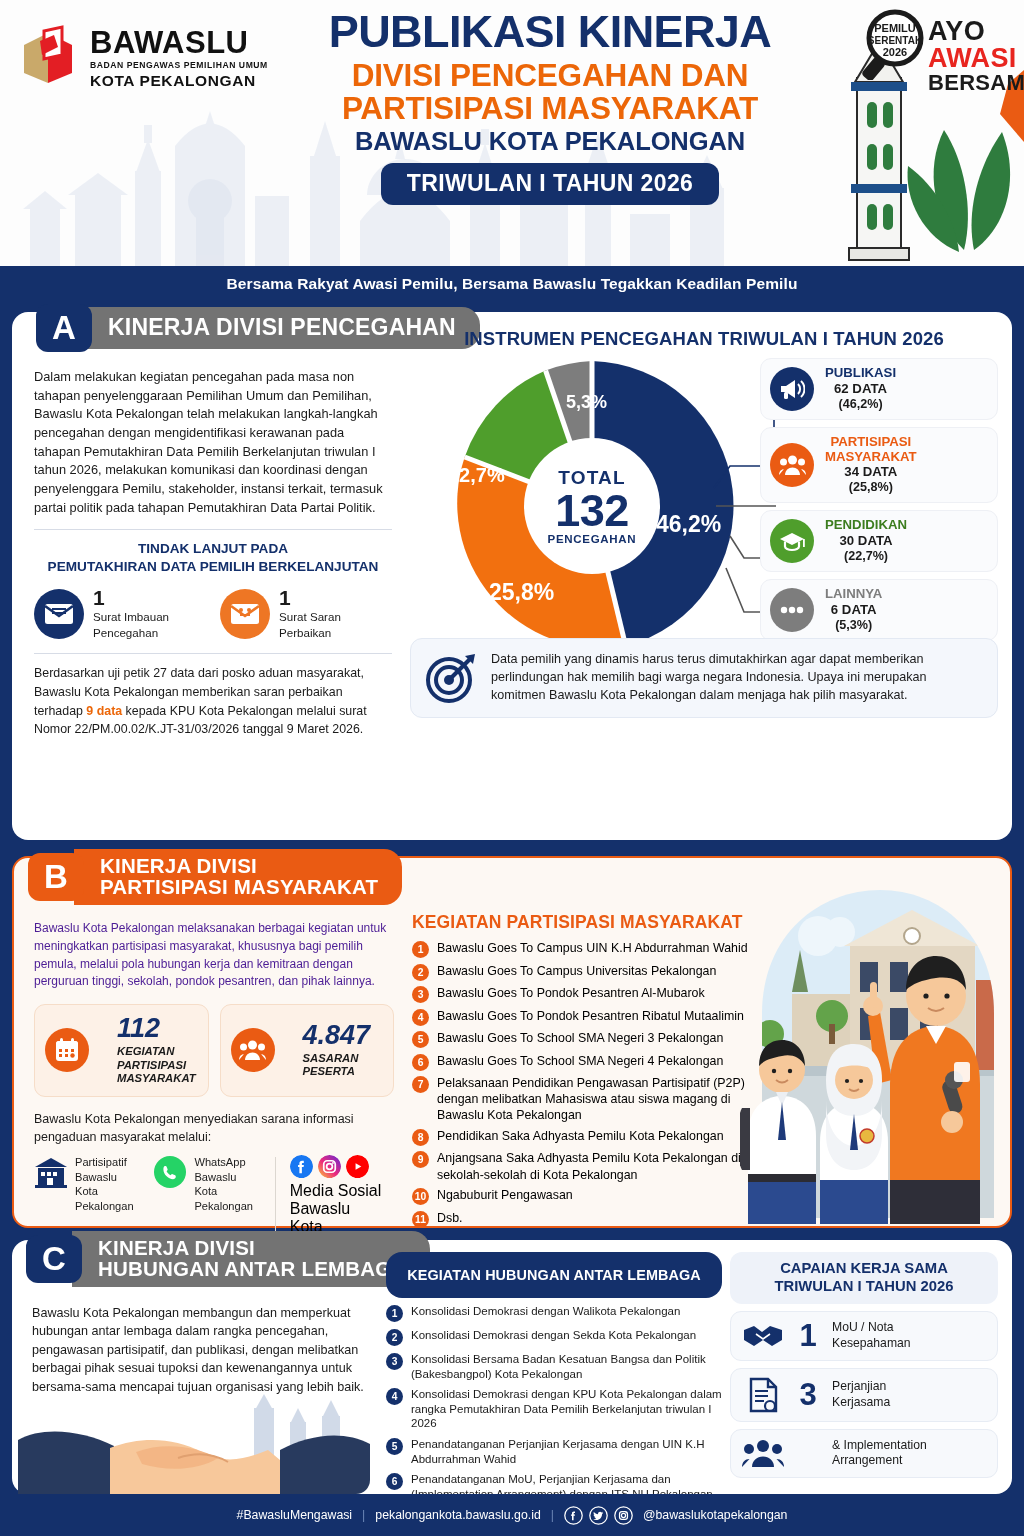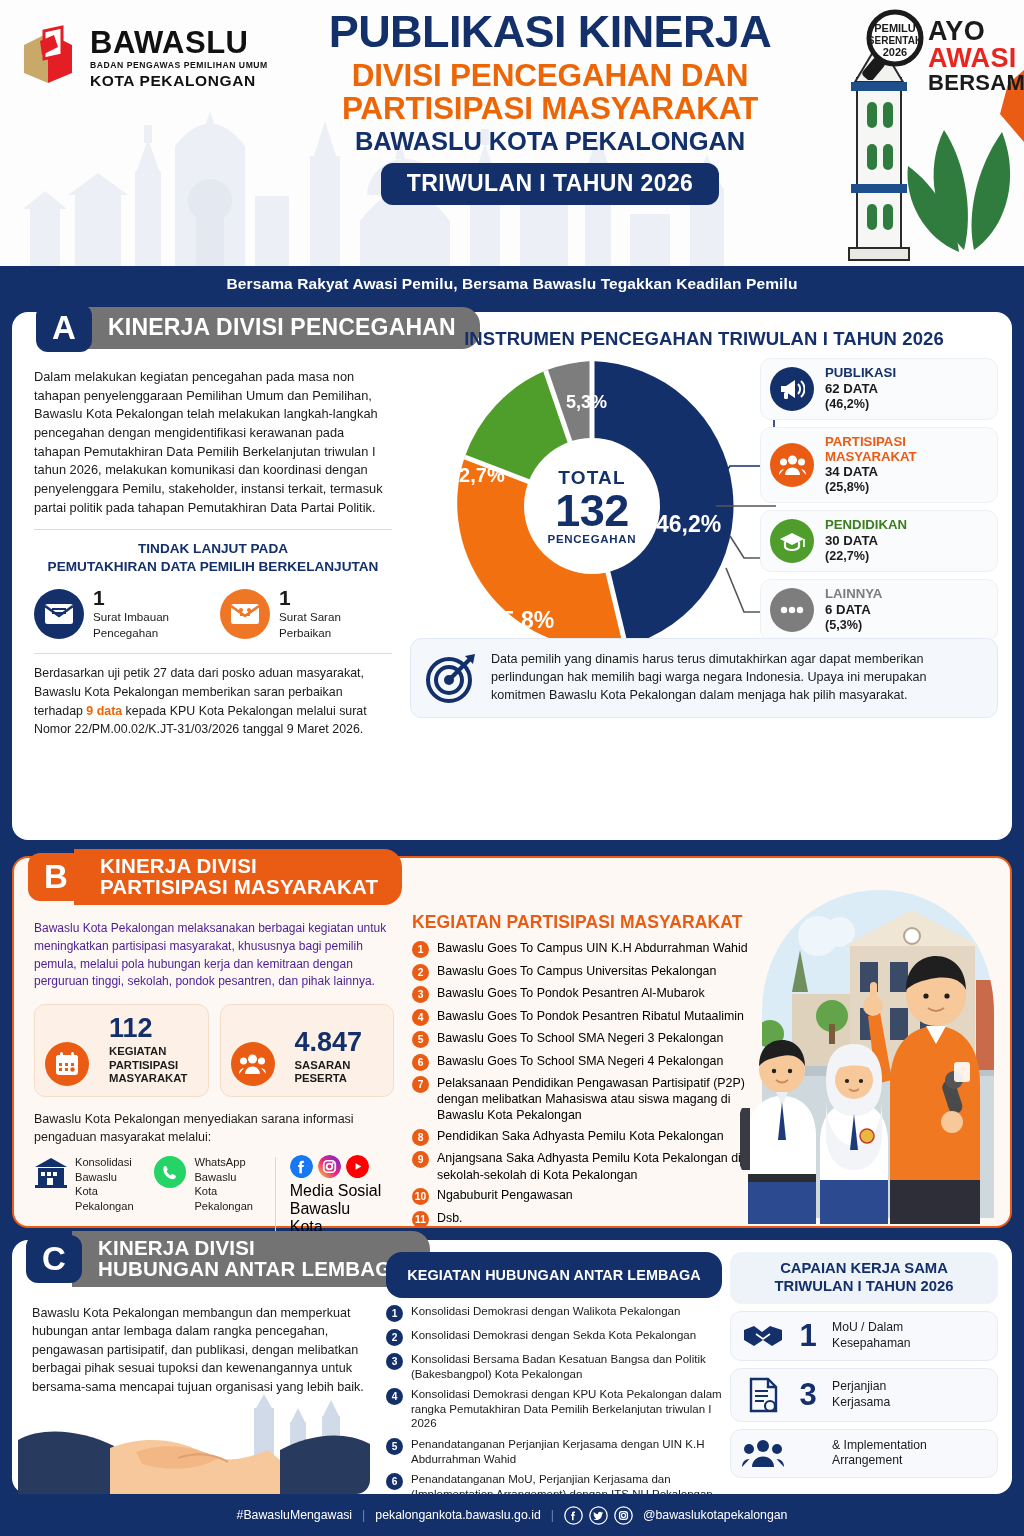--- a/index.html
+++ b/index.html
@@ -78,39 +78,39 @@
   .donut{ position:absolute; left:34px; top:2px; width:296px; height:296px; }
   .donutCenter{ position:absolute; left:34px; top:2px; width:296px; height:296px; display:flex;
                 flex-direction:column; align-items:center; justify-content:center; pointer-events:none; }
   .dc-total{ font-size:19px; font-weight:bold; color:#14306b; letter-spacing:1.2px; }
   .dc-num{ font-size:45px; font-weight:bold; color:#14306b; line-height:.96; letter-spacing:-.5px; }
   .dc-lab{ font-size:11.5px; font-weight:bold; color:#14306b; letter-spacing:.7px; }
   .pctlbl{ position:absolute; color:#fff; font-weight:bold; }
 
   .legend{ position:absolute; left:350px; top:2px; width:238px; }
   .legend-item{ display:flex; align-items:center; gap:11px; background:#fafbfd; border:1px solid #eef0f5;
-                border-radius:11px; padding:7px 9px; margin-bottom:7px; }
+                border-radius:11px; padding:7px 9px; margin-bottom:7px;text-align:center; }
   .li-ic{ width:44px; height:44px; border-radius:50%; flex:none; display:flex; align-items:center; justify-content:center; }
   .li-name{ font-size:13.2px; font-weight:bold; line-height:1.12; }
   .li-data{ font-size:13.2px; font-weight:bold; color:#1b1b1b; line-height:1.2; }
   .li-pct{ font-size:12.6px; font-weight:bold; color:#1b1b1b; line-height:1.2; }
 
   .noteA{ position:absolute; left:398px; top:326px; width:588px; background:#f4f7fc; border:1px solid #e3e9f3;
           border-radius:12px; padding:12px 14px; display:flex; gap:14px; align-items:center; }
   .noteA p{ font-size:12.6px; line-height:1.42; color:#1b1b1b; }
 
   
   .cardB{ position:absolute; left:12px; top:856px; width:1000px; height:372px; background:#fdf8f3;
           border:2px solid #ea5b13; border-radius:16px; }
   .hdrB{ position:absolute; left:14px; top:-10px; height:58px; display:flex; align-items:center; }
   .colB-left{ position:absolute; left:20px; top:62px; width:360px; }
   .paraB{ font-size:12px; line-height:1.48; color:#4c1d95; }
   .statrow{ display:flex; gap:11px; margin-top:13px; }
   .stat{ flex:1; background:#fdf1e7; border:1px solid #f6ddc8; border-radius:11px; padding:10px 10px;
-         display:flex; gap:20px; align-items:flex-end; }
+         display:flex; gap:28px; align-items:center;font-style:italic; }
   .st-ic{ width:44px; height:44px; border-radius:50%; background:#ea5b13; flex:none;
           display:flex; align-items:center; justify-content:center; }
   .st-num{ font-size:27px; font-weight:bold; color:#14306b; line-height:1; }
   .st-lab{ font-size:11.3px; font-weight:bold; color:#1b1b1b; line-height:1.2; margin-top:3px; }
   .paraB2{ font-size:12.5px; line-height:1.45; color:#1b1b1b; margin-top:13px; }
   .channels{ display:flex; align-items:flex-start; gap:12px; margin-top:9px; }
   .chan{ display:flex; gap:7px; align-items:flex-start; }
   .chan .cl{ font-size:11.1px; line-height:1.32; color:#1b1b1b; }
   .vsep{ width:1px; background:#dcd7d0; align-self:stretch; margin:2px 2px 0; }
   .socials{ display:flex; gap:5px; }
@@ -335,21 +335,21 @@
           <circle cx="148" cy="148" r="68" fill="#fff"></circle>
         </svg>
 
         <div class="donutCenter">
           <div class="dc-total">TOTAL</div>
           <div class="dc-num">132</div>
           <div class="dc-lab">PENCEGAHAN</div>
         </div>
 
         <div class="pctlbl" style="left:246px; top:155px; font-size:23px;">46,2%</div>
-        <div class="pctlbl" style="left:79px; top:223px; font-size:23px;margin-top:28px;">25,8%</div>
+        <div class="pctlbl" style="left:79px; top:223px; font-size:23px;">25,8%</div>
         <div class="pctlbl" style="left:38px; top:108px; font-size:20px;">22,7%</div>
         <div class="pctlbl" style="left:156px; top:36px; font-size:18px;">5,3%</div>
 
         <svg style="position:absolute; left:300px; top:0; width:70px; height:300px;" viewBox="0 0 70 300">
           <path d="M4 132 L20 110 L64 110 L64 38 L70 38" fill="none" stroke="#14306b" stroke-width="1.6"></path>
           <path d="M6 150 L66 150" fill="none" stroke="#555" stroke-width="1.6"></path>
           <path d="M20 180 L34 202 L70 202" fill="none" stroke="#555" stroke-width="1.6"></path>
           <path d="M16 212 L34 256 L70 256" fill="none" stroke="#555" stroke-width="1.6"></path>
         </svg>
 
@@ -497,21 +497,21 @@
             <rect x="4" y="13" width="26" height="17" fill="#14306b"></rect>
             <rect x="1" y="30" width="32" height="3" fill="#14306b"></rect>
             <g fill="#fff">
                 <rect x="7" y="17" width="4" height="4"></rect>
                 <rect x="13" y="17" width="4" height="4"></rect>
                 <rect x="19" y="17" width="4" height="4"></rect>
                 <rect x="13" y="23" width="6" height="7"></rect>
               </g>
           </svg>
           <div class="cl">
-            <div>Konsolidasi</div>
+            <div>Partisipatif</div>
             <div>Bawaslu</div>
             <div>Kota Pekalongan</div>
           </div>
         </div>
         <div class="chan">
           <svg width="34" height="34" viewBox="0 0 34 34" style="flex:none">
             <circle cx="17" cy="17" r="16" fill="#25d366"></circle>
             <path d="M12 11c1 0 1.4.2 1.8 1.2l.8 2c.2.6 0 1-.4 1.4l-.6.6c.9 1.8 2.2 3.1 4 4l.6-.6c.4-.4.8-.6 1.4-.4l2 .8c1 .4 1.2.8 1.2 1.8 0 1.4-1.4 2.4-2.8 2.4-4.8 0-9.6-4.8-9.6-9.6C10.4 12.4 11 11 12 11z" fill="#fff"></path>
           </svg>
           <div class="cl">
@@ -765,21 +765,21 @@
         <div>TRIWULAN I TAHUN 2026</div>
       </div>
 
       <div class="capRow">
         <svg width="42" height="32" viewBox="0 0 42 32" style="flex:none">
           <path d="M2 10 L12 6 L20 12 L28 6 L40 10 L40 20 L30 26 L21 20 L12 26 L2 20z" fill="#14306b"></path>
           <path d="M14 14 L21 19 L28 14" fill="none" stroke="#fff" stroke-width="1.6"></path>
         </svg>
         <div class="capNum">1</div>
         <div class="capLab">
-          <div>MoU / Dalam</div>
+          <div>MoU / Nota</div>
           <div>Kesepahaman</div>
         </div>
       </div>
 
       <div class="capRow">
         <svg width="42" height="36" viewBox="0 0 42 36" style="flex:none">
           <path d="M9 2 h17 l8 8 v24 h-25z" fill="none" stroke="#14306b" stroke-width="2.4"></path>
           <path d="M26 2 v8 h8" fill="none" stroke="#14306b" stroke-width="2.4"></path>
           <g stroke="#14306b" stroke-width="2">
               <path d="M13 14h13"></path>

